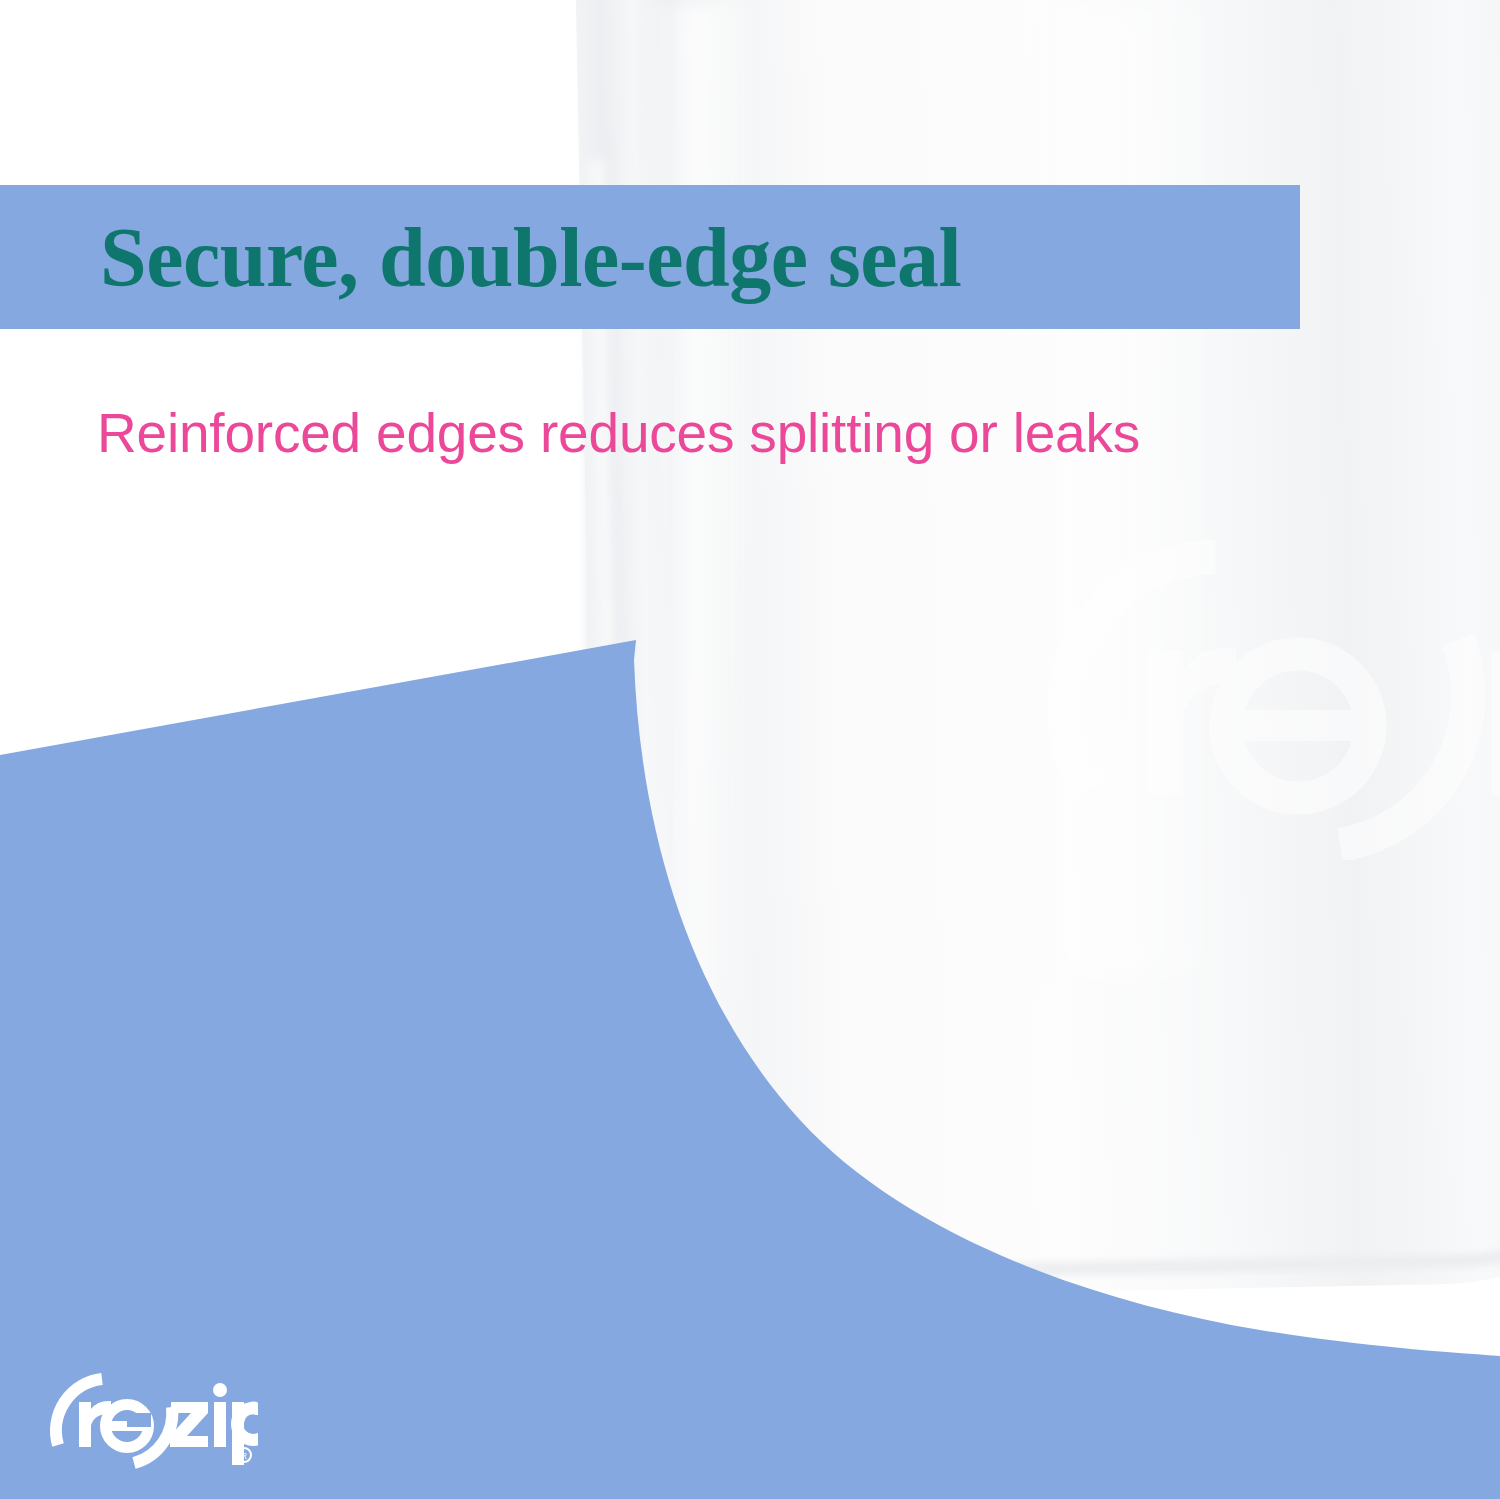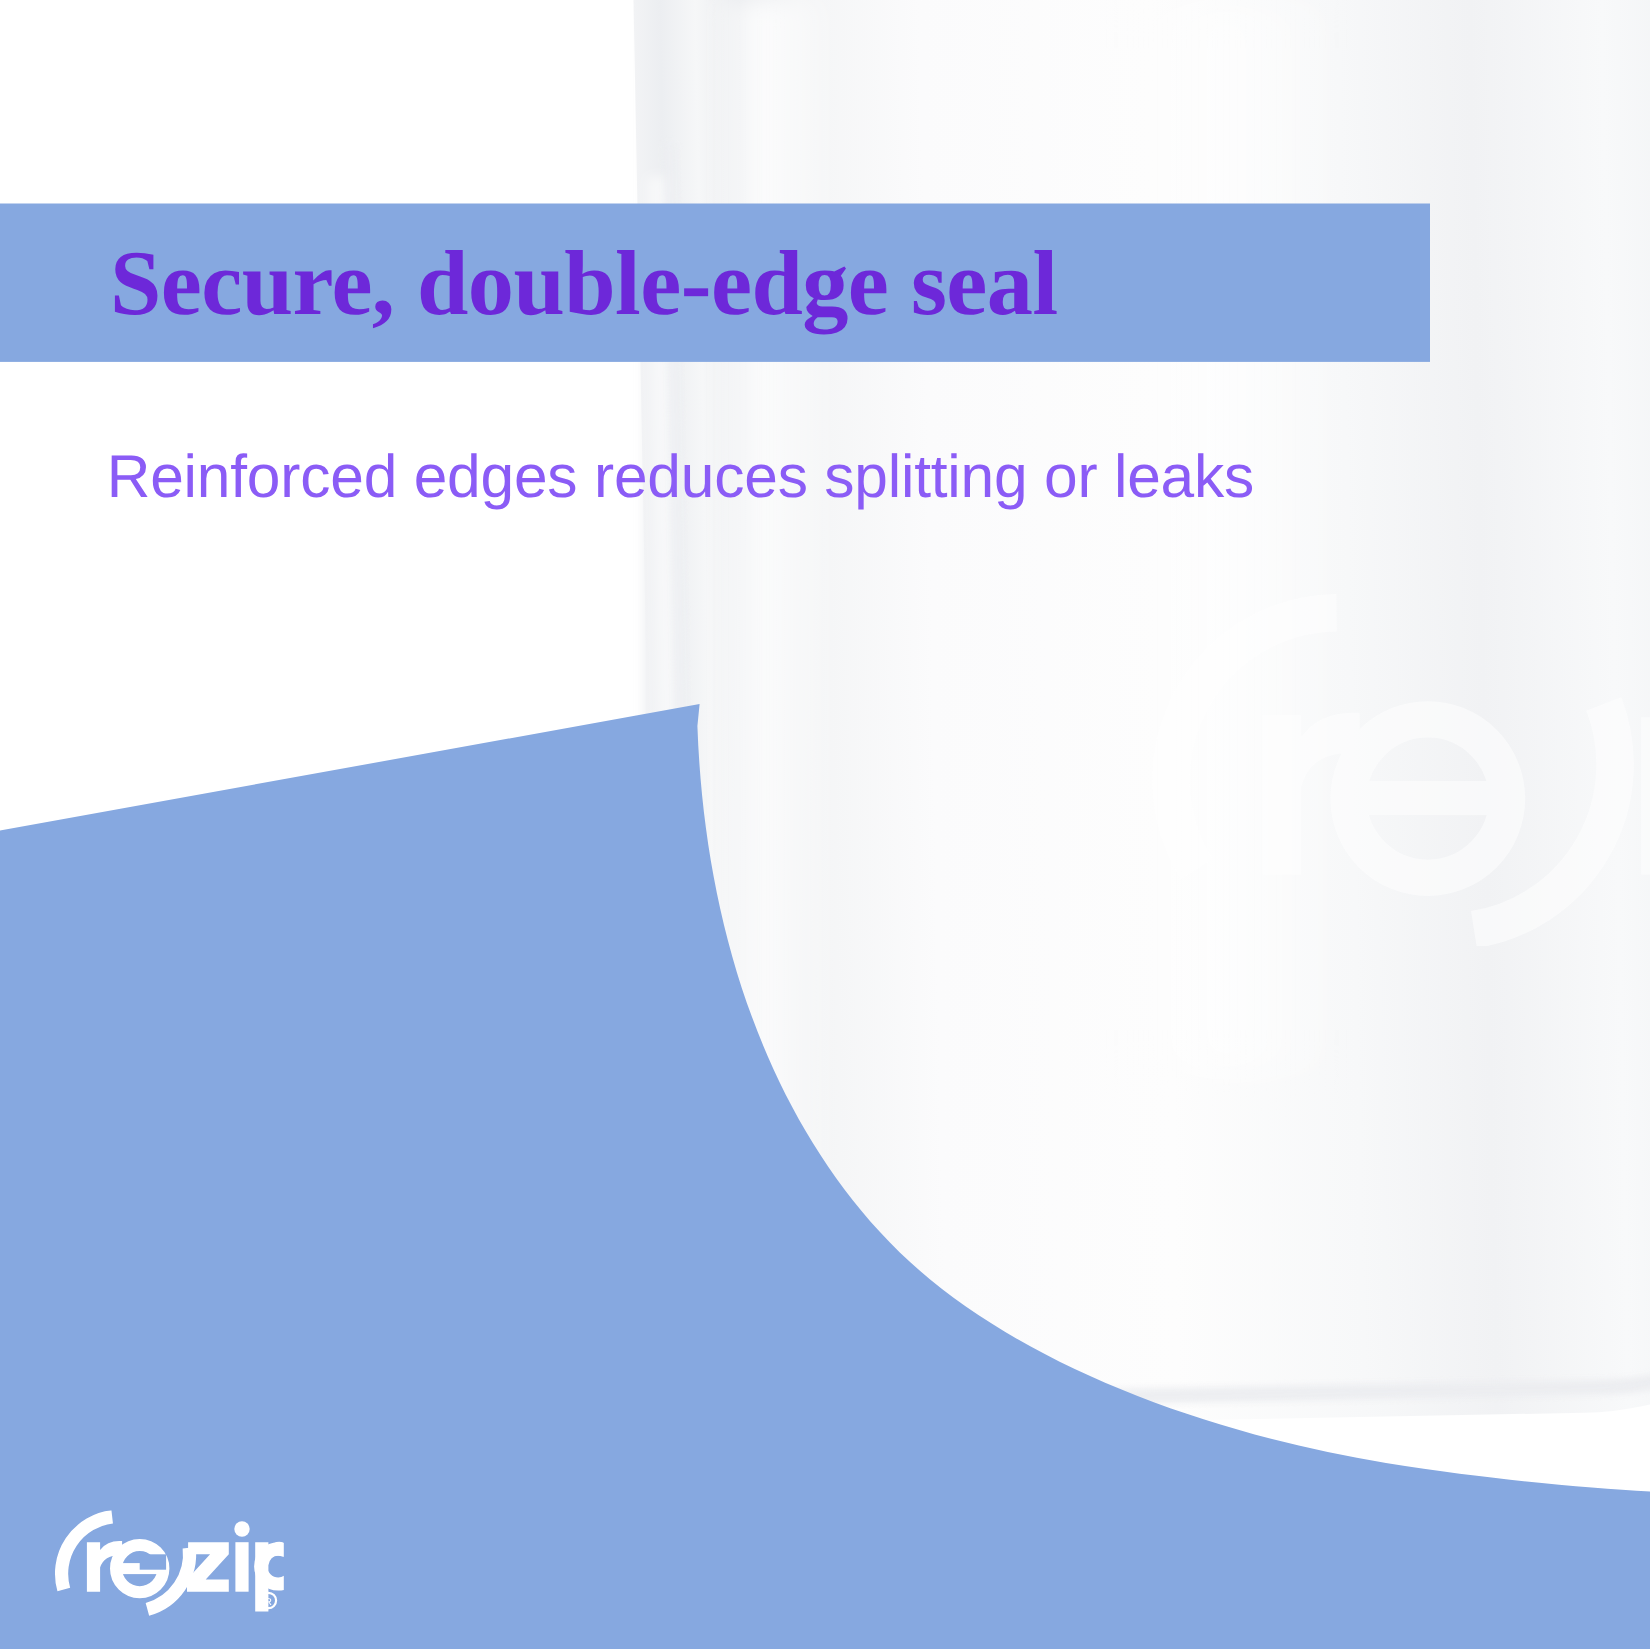--- a/index.html
+++ b/index.html
@@ -132,37 +132,37 @@
     background: #86A8E0;
   }
   .headline-text {
     position: absolute;
     left: 100px;
     top: 186px;
     width: 1200px;
     height: 142px;
     display: flex;
     align-items: center;
-    color: #6d28d9;
+    color: #0f766e;
     font-family: "Liberation Serif", "DejaVu Serif", serif;
     font-weight: bold;
     font-size: 84px;
     letter-spacing: -0.5px;
     white-space: nowrap;
   }
 
   
   .body-copy {
     position: absolute;
     left: 97px;
     top: 392px;
     width: 1150px;
   }
   .body-line {
-    color: #8b5cf6;
+    color: #ec4899;
     font-family: "Liberation Sans", sans-serif;
     font-weight: 400;
     font-size: 55px;
     line-height: 82px;
     letter-spacing: -0.2px;
     white-space: nowrap;
   }
 
   
   .brand-logo {

